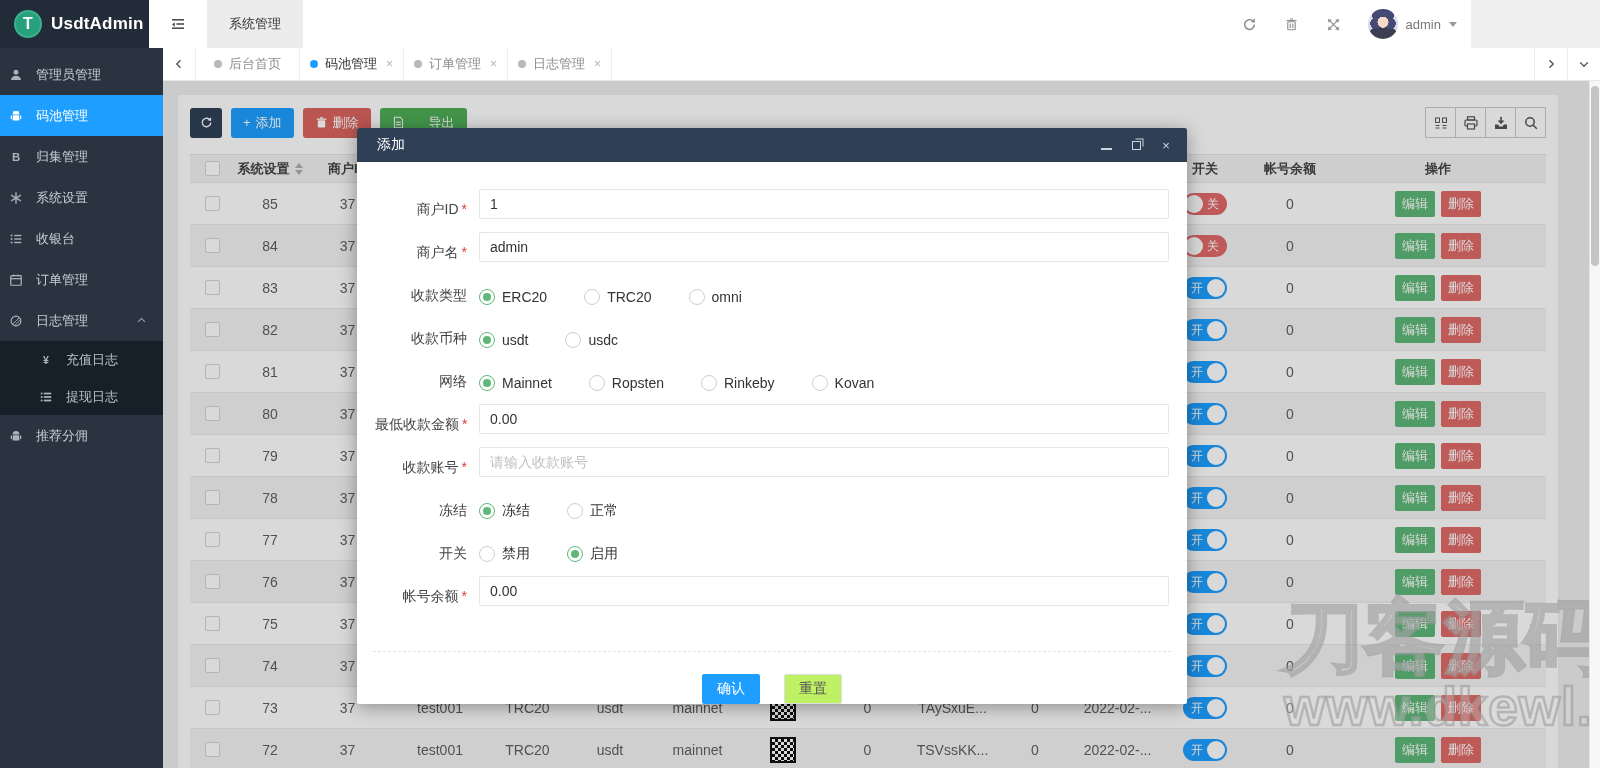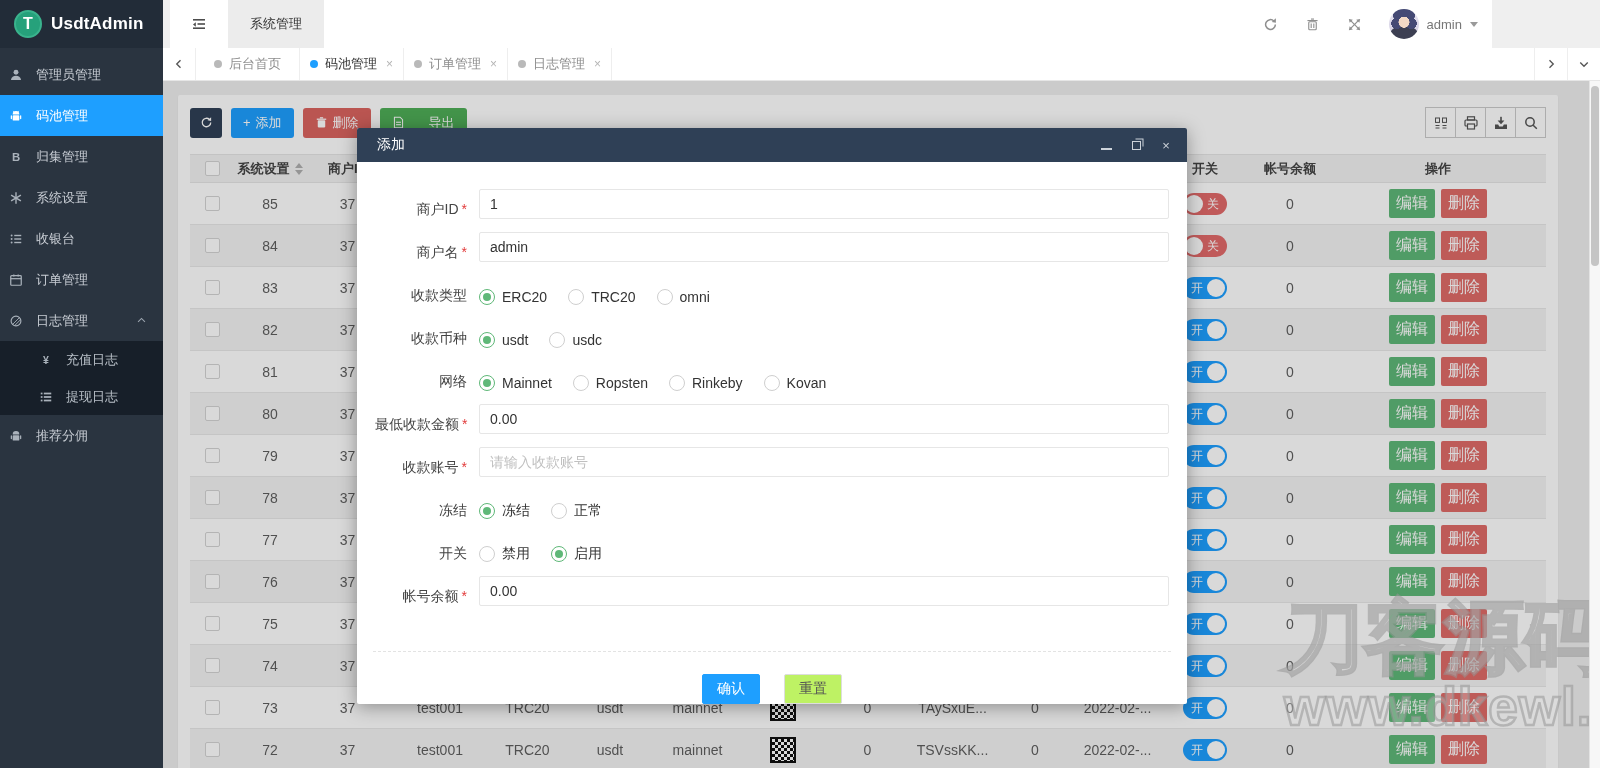--- a/index.html
+++ b/index.html
@@ -15,21 +15,21 @@
   .side-item{height:41px;display:flex;align-items:center;padding-left:8px;gap:13px;color:#c8cdd4;font-size:13px;cursor:pointer;position:relative;}
   .side-item .icon{font-size:14px;width:15px;display:inline-flex;justify-content:center;color:#aab2bb;}
   .side-item.active{background:#1e9fff;color:#fff;}
   .side-item.active .icon{color:#fff;}
   .side-item .chev{position:absolute;right:14px;color:#9aa3ad;font-size:11px;}
   .submenu{background:#171f29;}
   .submenu .side-item{padding-left:38px;height:37px;color:#b9c0c8;}
   .icon svg{width:1em;height:1em;display:block;}
 
   
-  .topbar{position:absolute;left:170px;top:0;width:1322px;height:48px;background:#fff;z-index:10;display:flex;align-items:center;}
+  .topbar{position:absolute;left:149px;top:0;width:1322px;height:48px;background:#fff;z-index:10;display:flex;align-items:center;}
   .collapse-btn{width:58px;height:48px;display:flex;align-items:center;justify-content:center;color:#4d4d4d;font-size:16px;cursor:pointer;}
   .nav-tab{height:48px;padding:0 22px;background:#ececec;display:flex;align-items:center;font-size:13px;color:#333;cursor:pointer;}
   .top-right{position:absolute;right:14px;top:0;height:48px;display:flex;align-items:center;gap:27px;}
   .top-icon{color:#8f8f8f;font-size:15px;cursor:pointer;display:inline-flex;}
   .user-box{display:flex;align-items:center;gap:8px;cursor:pointer;}
   .avatar{width:30px;height:30px;border-radius:50%;overflow:hidden;
     background:
       radial-gradient(circle at 50% 44%, #f3d9c6 0 24%, rgba(0,0,0,0) 25%),
       radial-gradient(circle at 50% 22%, #454a75 0 38%, rgba(0,0,0,0) 39%),
       radial-gradient(circle at 26% 48%, #454a75 0 20%, rgba(0,0,0,0) 21%),
@@ -73,21 +73,21 @@
   .sort b.up{border-bottom:5px solid #b0b0b0;margin-bottom:2px;}
   .sort b.down{border-top:5px solid #b0b0b0;}
   .switch{width:44px;height:22px;border-radius:11px;position:relative;margin:0 auto;cursor:pointer;font-size:12px;color:#fff;}
   .switch .knob{position:absolute;top:2px;width:18px;height:18px;border-radius:50%;background:#fff;}
   .switch.on{background:#1e9fff;}
   .switch.on .knob{right:2px;}
   .switch.on .sw-t{position:absolute;left:8px;top:3px;}
   .switch.off{background:#e26a6a;}
   .switch.off .knob{left:2px;}
   .switch.off .sw-t{position:absolute;right:8px;top:3px;}
-  .mini{display:inline-block;border:none;border-radius:2px;color:#fff;font-size:16px;padding:4px 7px;cursor:pointer;margin:0 3px;}
+  .mini{display:inline-block;border:none;border-radius:2px;color:#fff;font-size:13px;padding:4px 7px;cursor:pointer;margin:0 3px;}
   .mini.green{background:#5fb878;}
   .mini.red{background:#e06b68;}
   .qr{width:26px;height:26px;margin:0 auto;border:2px solid #111;
       background:repeating-conic-gradient(#111 0% 25%, #fff 0% 50%);background-size:6px 6px;}
 
   
   .shade{position:absolute;left:163px;top:81px;width:1437px;height:687px;background:rgba(0,0,0,.15);z-index:40;}
   .watermark{position:absolute;left:1284px;top:598px;z-index:45;pointer-events:none;white-space:nowrap;}
   .wm1{font-size:80px;font-weight:bold;line-height:1.0;color:rgba(225,225,225,.28);-webkit-text-stroke:3px rgba(150,150,150,.55);}
   .wm2{font-size:53px;font-weight:bold;line-height:1.1;color:rgba(225,225,225,.28);-webkit-text-stroke:2.5px rgba(150,150,150,.55);letter-spacing:1px;}
@@ -101,21 +101,21 @@
   .win-controls{margin-left:auto;display:flex;align-items:center;gap:16px;}
   .wc{color:#cdd3da;cursor:pointer;display:inline-flex;align-items:center;justify-content:center;width:14px;height:14px;font-size:13px;}
   .wc-min{width:11px;height:2px;background:#cdd3da;margin-top:8px;}
   .wc-max{width:9px;height:9px;border:1.5px solid #cdd3da;box-shadow:2px -2px 0 -0.5px #2f4056,3px -3px 0 -0.5px #cdd3da;}
   .modal-body{flex:1;padding:14px 18px 0 18px;overflow:hidden;}
   .f-row{height:43px;display:flex;align-items:flex-end;}
   .f-label{width:104px;text-align:right;padding-right:12px;font-size:14px;color:#444;flex:none;white-space:nowrap;}
   .f-label .req{color:#e23b3b;margin-left:3px;}
   .f-input{flex:1;height:30px;border:1px solid #e6e6e6;border-radius:2px;padding:0 10px;font-size:14px;color:#333;outline:none;}
   .f-input::placeholder{color:#c0c0c0;}
-  .radio-group{display:flex;align-items:center;gap:21px;}
+  .radio-group{display:flex;align-items:center;gap:37px;}
   .radio{display:flex;align-items:center;gap:7px;cursor:pointer;font-size:14px;color:#333;}
   .rdot{width:16px;height:16px;border-radius:50%;border:1px solid #cfcfcf;background:#fff;position:relative;flex:none;}
   .radio.checked .rdot{border-color:#5fb878;}
   .radio.checked .rdot::after{content:"";position:absolute;left:3px;top:3px;width:8px;height:8px;border-radius:50%;background:#5fb878;}
   .modal-footer{border-top:1px dashed #e3e3e3;margin:14px 16px 0 16px;padding:22px 0 0 0;display:flex;justify-content:center;gap:24px;}
   .btn{height:30px;border-radius:2px;font-size:14px;padding:0 14px;cursor:pointer;}
   .btn.primary{background:#1e9fff;border:1px solid #1e9fff;color:#fff;}
   .btn.plain{background:#bef264;border:1px solid #ddd;color:#555;}
 </style>
 </head>

